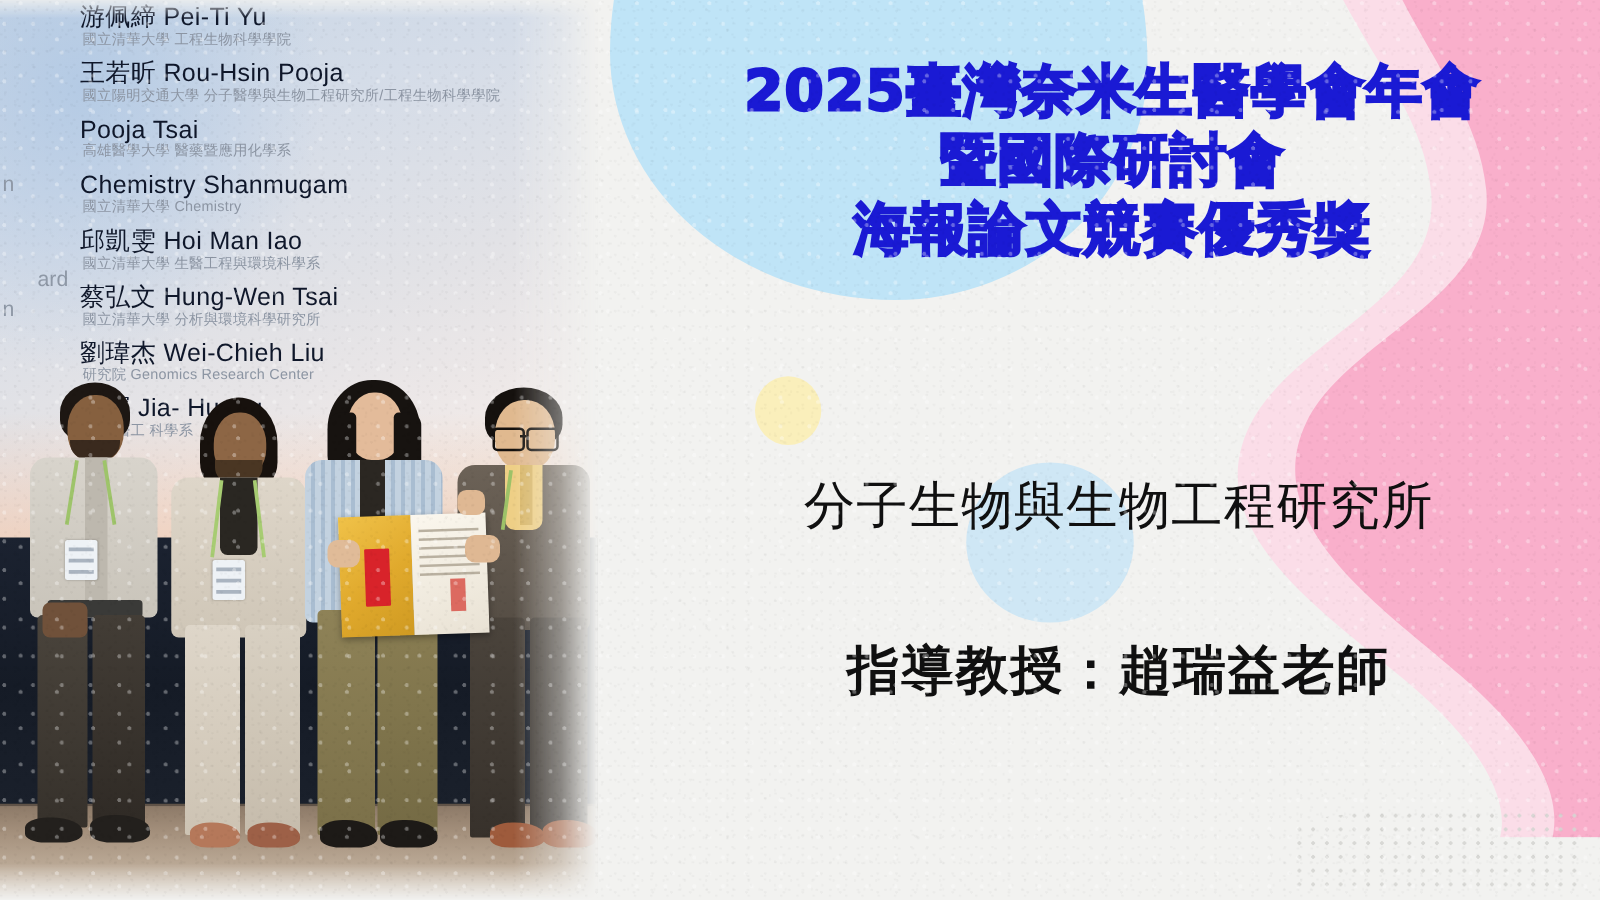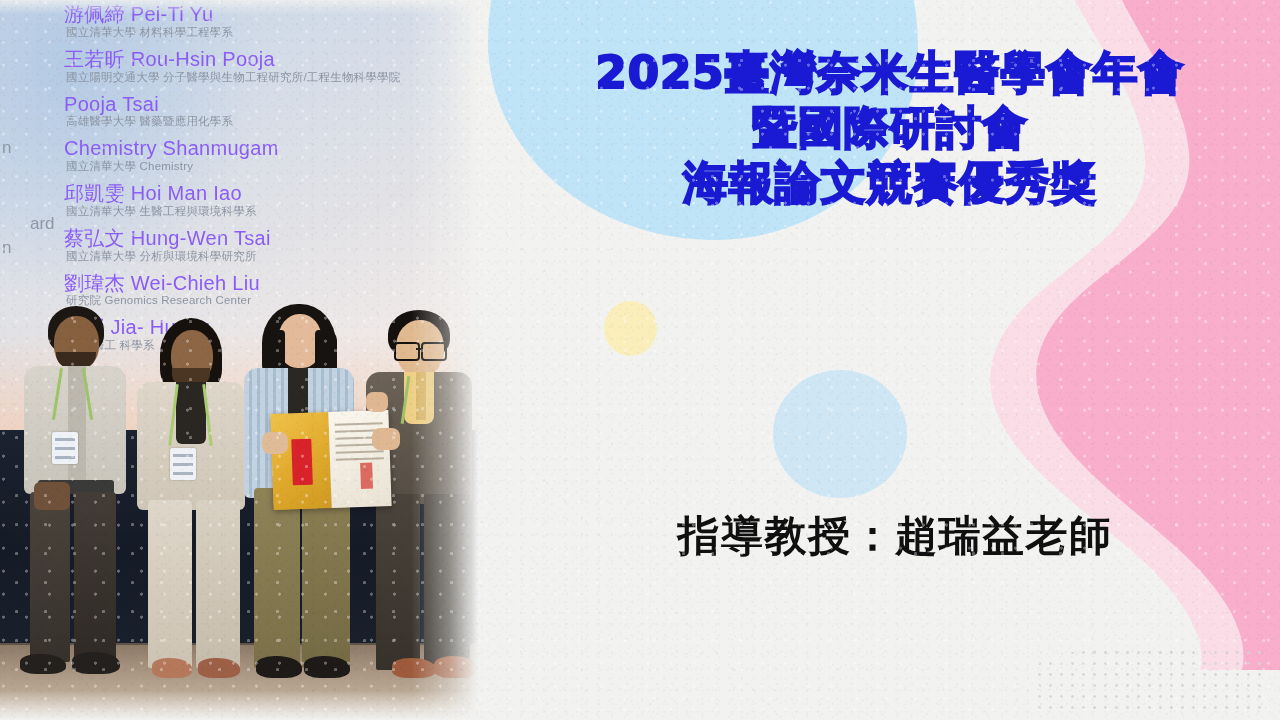--- a/index.html
+++ b/index.html
@@ -96,21 +96,21 @@
   }
   .screen-warm{
     position:absolute;left:0px;top:330px;width:478px;height:120px;
     background:linear-gradient(to bottom, rgba(245,200,165,.0), rgba(241,186,150,.55));
   }
   .screen-text{
     position:absolute;left:64px;top:2px;width:430px;
     color:#6a7585;filter:blur(.35px);
     line-height:1.04;
   }
-  .st-name{font-size:20px;font-weight:400;color:#8b5cf6;letter-spacing:.3px;margin-top:2px;}
+  .st-name{font-size:20px;font-weight:400;color:#0f172a;letter-spacing:.3px;margin-top:2px;}
   .st-aff{font-size:11.5px;color:#8c95a3;margin:2px 0 10px 2px;letter-spacing:.2px;}
   .edge-frag{
     position:absolute;color:#8e98a6;font-size:17px;filter:blur(.5px);
   }
 
   
   .curtain{
     position:absolute;left:0;top:430px;width:478px;height:215px;
     background:linear-gradient(to bottom,#1b2230 0%,#151b26 55%,#1a202b 100%);
   }
@@ -191,21 +191,21 @@
   <div class="dots"></div>
 
   <div class="photo">
 
     <div class="screen"></div>
     <div class="screen-glow"></div>
     <div class="screen-warm"></div>
 
     <div class="screen-text">
       <div class="st-name">游佩締 Pei-Ti Yu</div>
-      <div class="st-aff">國立清華大學 材料科學工程學系</div>
+      <div class="st-aff">國立清華大學 工程生物科學學院</div>
       <div class="st-name">王若昕 Rou-Hsin Pooja</div>
       <div class="st-aff">國立陽明交通大學 分子醫學與生物工程研究所/工程生物科學學院</div>
       <div class="st-name">Pooja Tsai</div>
       <div class="st-aff">高雄醫學大學 醫藥暨應用化學系</div>
       <div class="st-name">Chemistry Shanmugam</div>
       <div class="st-aff">國立清華大學 Chemistry</div>
       <div class="st-name">邱凱雯 Hoi Man Iao</div>
       <div class="st-aff">國立清華大學 生醫工程與環境科學系</div>
       <div class="st-name">蔡弘文 Hung-Wen Tsai</div>
       <div class="st-aff">國立清華大學 分析與環境科學研究所</div>
@@ -313,18 +313,19 @@
     <div style="position:absolute;left:366px;top:392px;width:22px;height:20px;background:#dfb893;border-radius:7px;z-index:9;"></div>
   </div>
 
   <div class="title">
     <span class="tline">2025臺灣奈米生醫學會年會</span>
     <span class="tline">暨國際研討會</span>
     <span class="tline">海報論文競賽優秀獎</span>
   </div>
 
   <div class="body-block">
+    <span class="bline">分子生物與生物工程研究所</span>
   </div>
 
   <div class="advisor">指導教授：趙瑞益老師</div>
 
   <div class="noise"></div>
 </div>
 
 </body></html>

